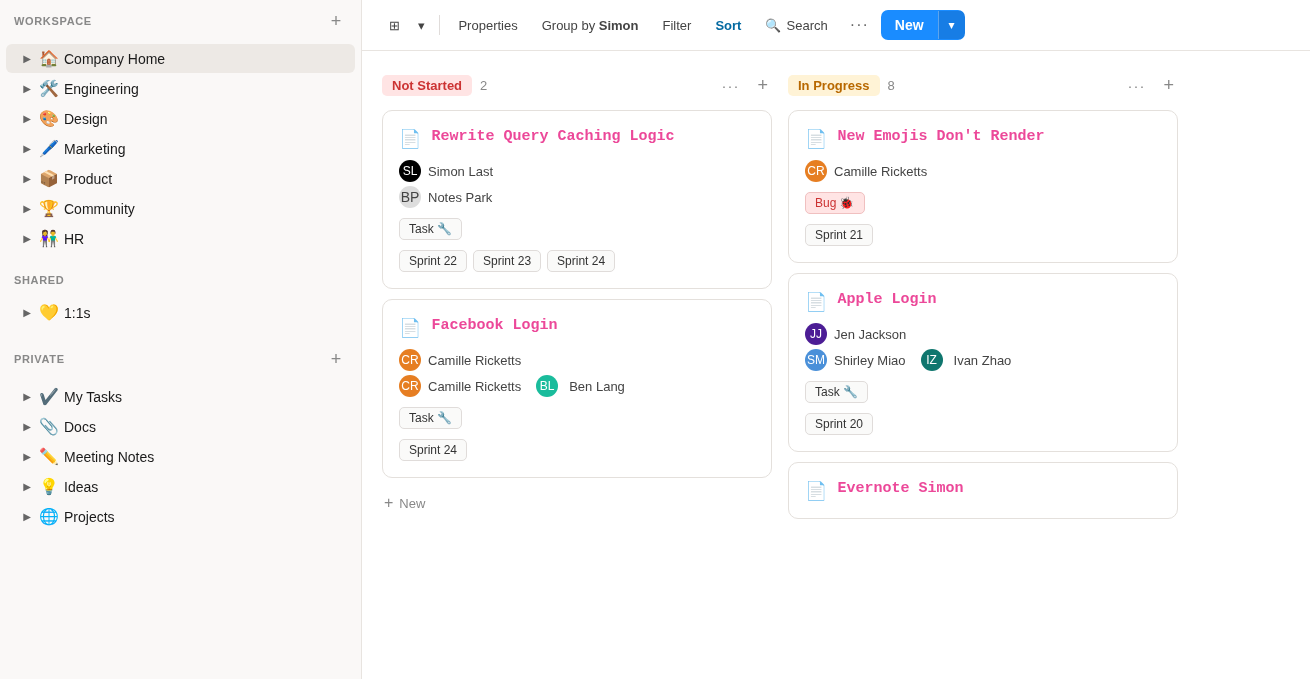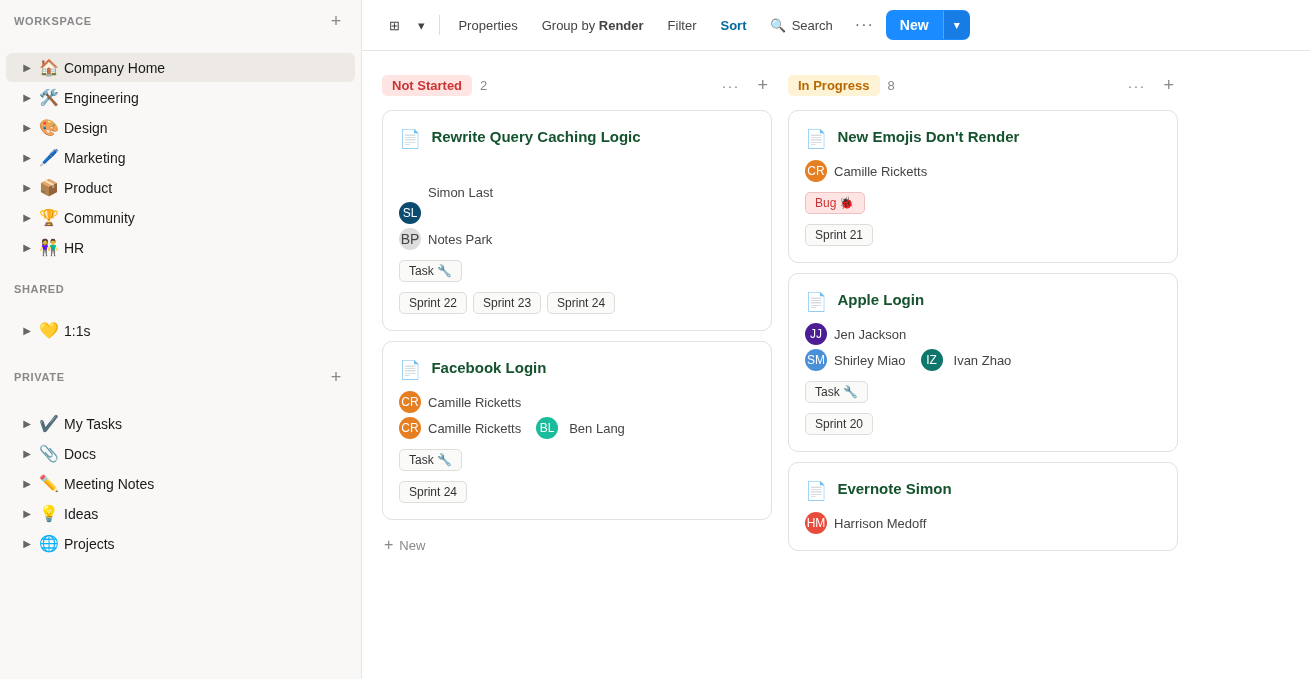--- a/index.html
+++ b/index.html
@@ -13,21 +13,21 @@
       border-right: 1px solid #e8e4e0;
       display: flex;
       flex-direction: column;
       padding-bottom: 8px;
       overflow-y: auto;
     }
     .sidebar-section-header {
       display: flex;
       align-items: center;
       justify-content: space-between;
-      padding: 10px 14px 20px 14px;
+      padding: 10px 14px 11px 14px;
     }
     .sidebar-section-label {
       font-size: 11px;
       font-weight: 600;
       color: #888;
       letter-spacing: 0.06em;
       text-transform: uppercase;
     }
     .sidebar-add-btn {
       background: none; border: none; cursor: pointer;
@@ -199,22 +199,23 @@
       gap: 10px;
     }
     .card-doc-icon {
       font-size: 18px;
       flex-shrink: 0;
       margin-top: 1px;
     }
     .card-title {
       font-size: 15px;
       font-weight: 600;
-      color: #14532d;
+      color: #ec4899;
       line-height: 1.3;
+      font-family: Liberation Mono, monospace;
     }
     .card-people {
       display: flex;
       flex-direction: column;
       gap: 4px;
     }
     .card-person {
       display: flex;
       align-items: center;
       gap: 7px;
@@ -250,21 +251,21 @@
       align-items: center;
       gap: 6px;
       padding: 6px 2px;
       color: #888;
       font-size: 13px;
       cursor: pointer;
     }
     .new-item-row .plus { font-size: 16px; }
 
     
-    .av-gray { background: #0c4a6e; color: #fff; margin-top: 42px; }
+    .av-gray { background: #000000; color: #fff; }
     .av-blue { background: #4a90d9; color: #fff; }
     .av-green { background: #0f766e; color: #fff; }
     .av-orange { background: #e67e22; color: #fff; }
     .av-purple { background: #4c1d95; color: #fff; }
     .av-red { background: #e74c3c; color: #fff; }
     .av-teal { background: #1abc9c; color: #fff; }
     .av-face { background: #ddd; font-size: 14px; }
   </style>
 </head>
 <body>
@@ -376,21 +377,21 @@
   <div id="toolbar">
     <button class="toolbar-icon-btn">
       <span>⊞</span>
     </button>
     <button class="toolbar-icon-btn">
       <span>▾</span>
     </button>
     <div class="toolbar-separator"></div>
     <button class="toolbar-btn">Properties</button>
     <button class="toolbar-btn">
-      <span>Group by </span><strong>Render</strong>
+      <span>Group by </span><strong>Simon</strong>
     </button>
     <button class="toolbar-btn">Filter</button>
     <button class="toolbar-btn active">Sort</button>
     <button class="search-btn">
       <span>🔍</span>
       <span>Search</span>
     </button>
     <button class="toolbar-more-btn">···</button>
     <div class="new-btn">
       <button class="new-btn-label">New</button>
@@ -508,22 +509,16 @@
           </div>
           <div class="card-tags">
             <span class="tag">Sprint 20</span>
           </div>
         </div>
         <div class="card">
           <div class="card-title-row">
       <span class="card-doc-icon">📄</span>
       <span class="card-title">Evernote Simon</span>
     </div>
-          <div class="card-people">
-            <div class="card-person">
-              <span class="avatar av-red">HM</span>
-              <span>Harrison Medoff</span>
-            </div>
-          </div>
         </div>
       </div>
     </div>
 </div>
 
 </body></html>

